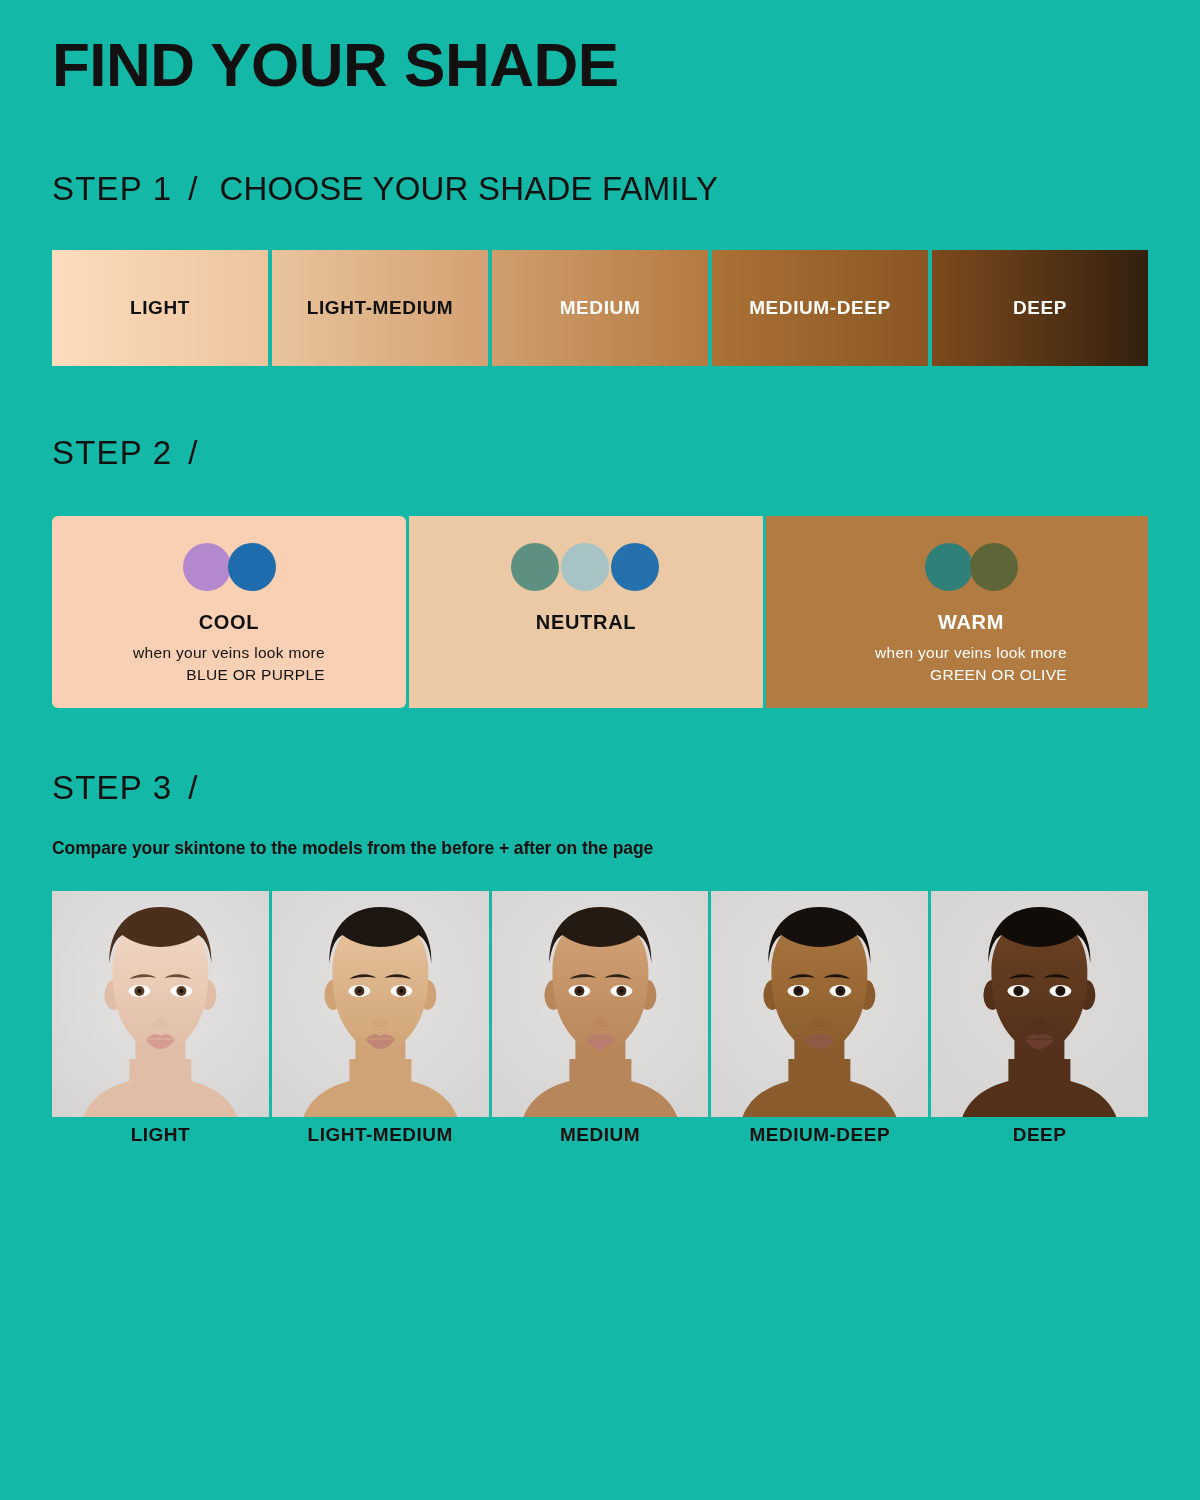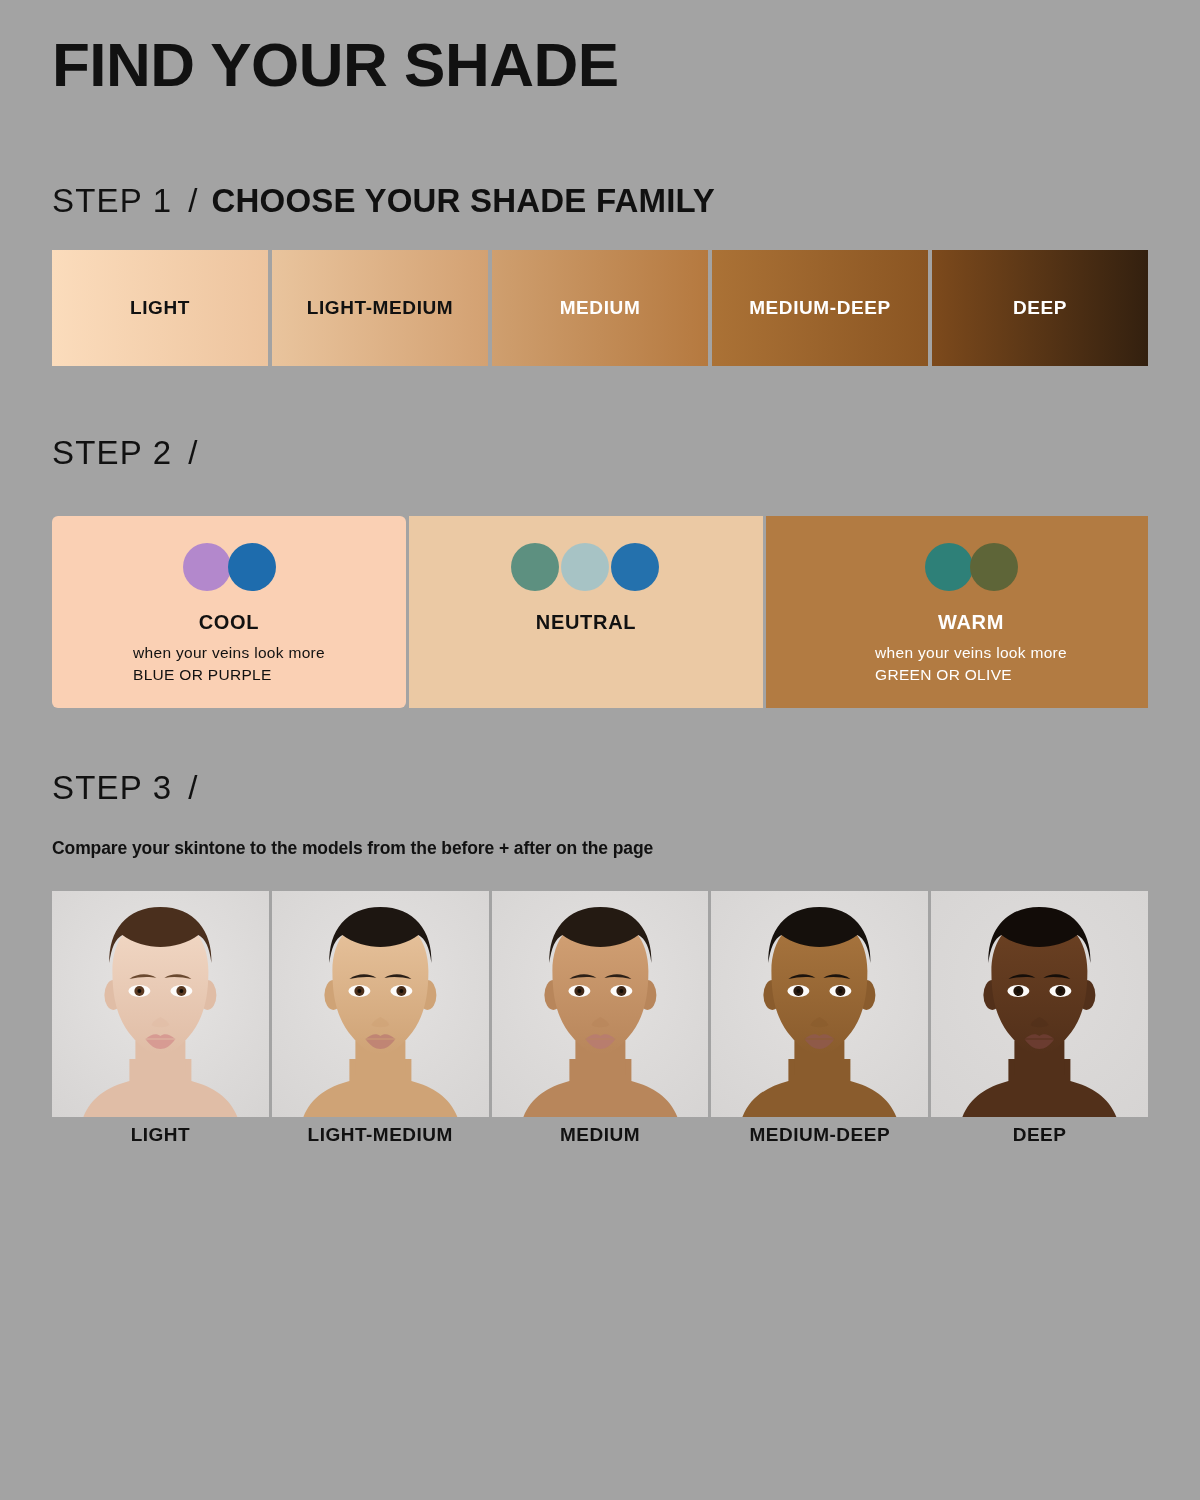--- a/index.html
+++ b/index.html
@@ -2,36 +2,36 @@
 <html><head>
 <meta charset="utf-8">
 <style>
   * { margin:0; padding:0; box-sizing:border-box; }
   html, body {
     width:1200px; height:1500px;
     background:#f6e7e4;
     font-family:"Liberation Sans", sans-serif;
     overflow:hidden;
   }
-  .page { position:relative; width:1200px; height:1500px; background:#a3a3a3; }
+  .page { position:relative; width:1200px; height:1500px; background:#14b8a6; }
 
   
   .main-title{
     position:absolute; left:52px; top:34px;
     font-size:62px; font-weight:700; letter-spacing:-0.5px;
     color:#111; line-height:1;
   }
 
   
   .step-head{ position:absolute; left:52px; display:flex; align-items:baseline; gap:0; white-space:nowrap; }
   .step-num{ font-size:33px; font-weight:300; color:#111; letter-spacing:1.2px; }
   .step-slash{ font-size:33px; font-weight:300; color:#111; padding:0 14px 0 16px; }
-  .step-title{ font-size:33px; font-weight:700; color:#111; letter-spacing:0.2px; }
-
-  .s1{ top:182px; } .s2{ top:434px; } .s3{ top:769px; }
+  .step-title{ font-size:33px; font-weight:400; color:#111; letter-spacing:0.2px;margin-left:8px; }
+
+  .s1{ top:170px; } .s2{ top:434px; } .s3{ top:769px; }
 
   .sub-note{
     position:absolute; left:52px; top:838px;
     font-size:17.5px; font-weight:700; color:#111; letter-spacing:-0.1px;
   }
 
   
   .family-bar{
     position:absolute; left:52px; top:250px;
     width:1096px; height:116px;
@@ -61,21 +61,21 @@
   .circles.two .circ + .circ{ margin-left:-3px; }
   .circles.three{ width:150px; }
   .circles.three .circ{ position:absolute; top:3px; }
   .circles.three .c-a{ left:0; }
   .circles.three .c-b{ left:50px; opacity:0.62; z-index:3; }
   .circles.three .c-c{ left:100px; }
   .under-name{
     margin-top:17px; font-size:20px; font-weight:700; letter-spacing:0.7px;
   }
   .under-desc{
-    margin-top:8px; font-size:15.5px; font-weight:400; line-height:1.42; text-align:left;
+    margin-top:8px; font-size:15.5px; font-weight:400; line-height:1.42; text-align:right;
   }
   .under-desc .cap{ display:block; letter-spacing:0.3px; }
 
   
   .models{
     position:absolute; left:52px; top:891px;
     width:1096px; height:226px;
     display:flex; gap:3px;
   }
   .model-cell{ flex:1 1 0; position:relative; overflow:hidden; background:#e3e1e0; }

